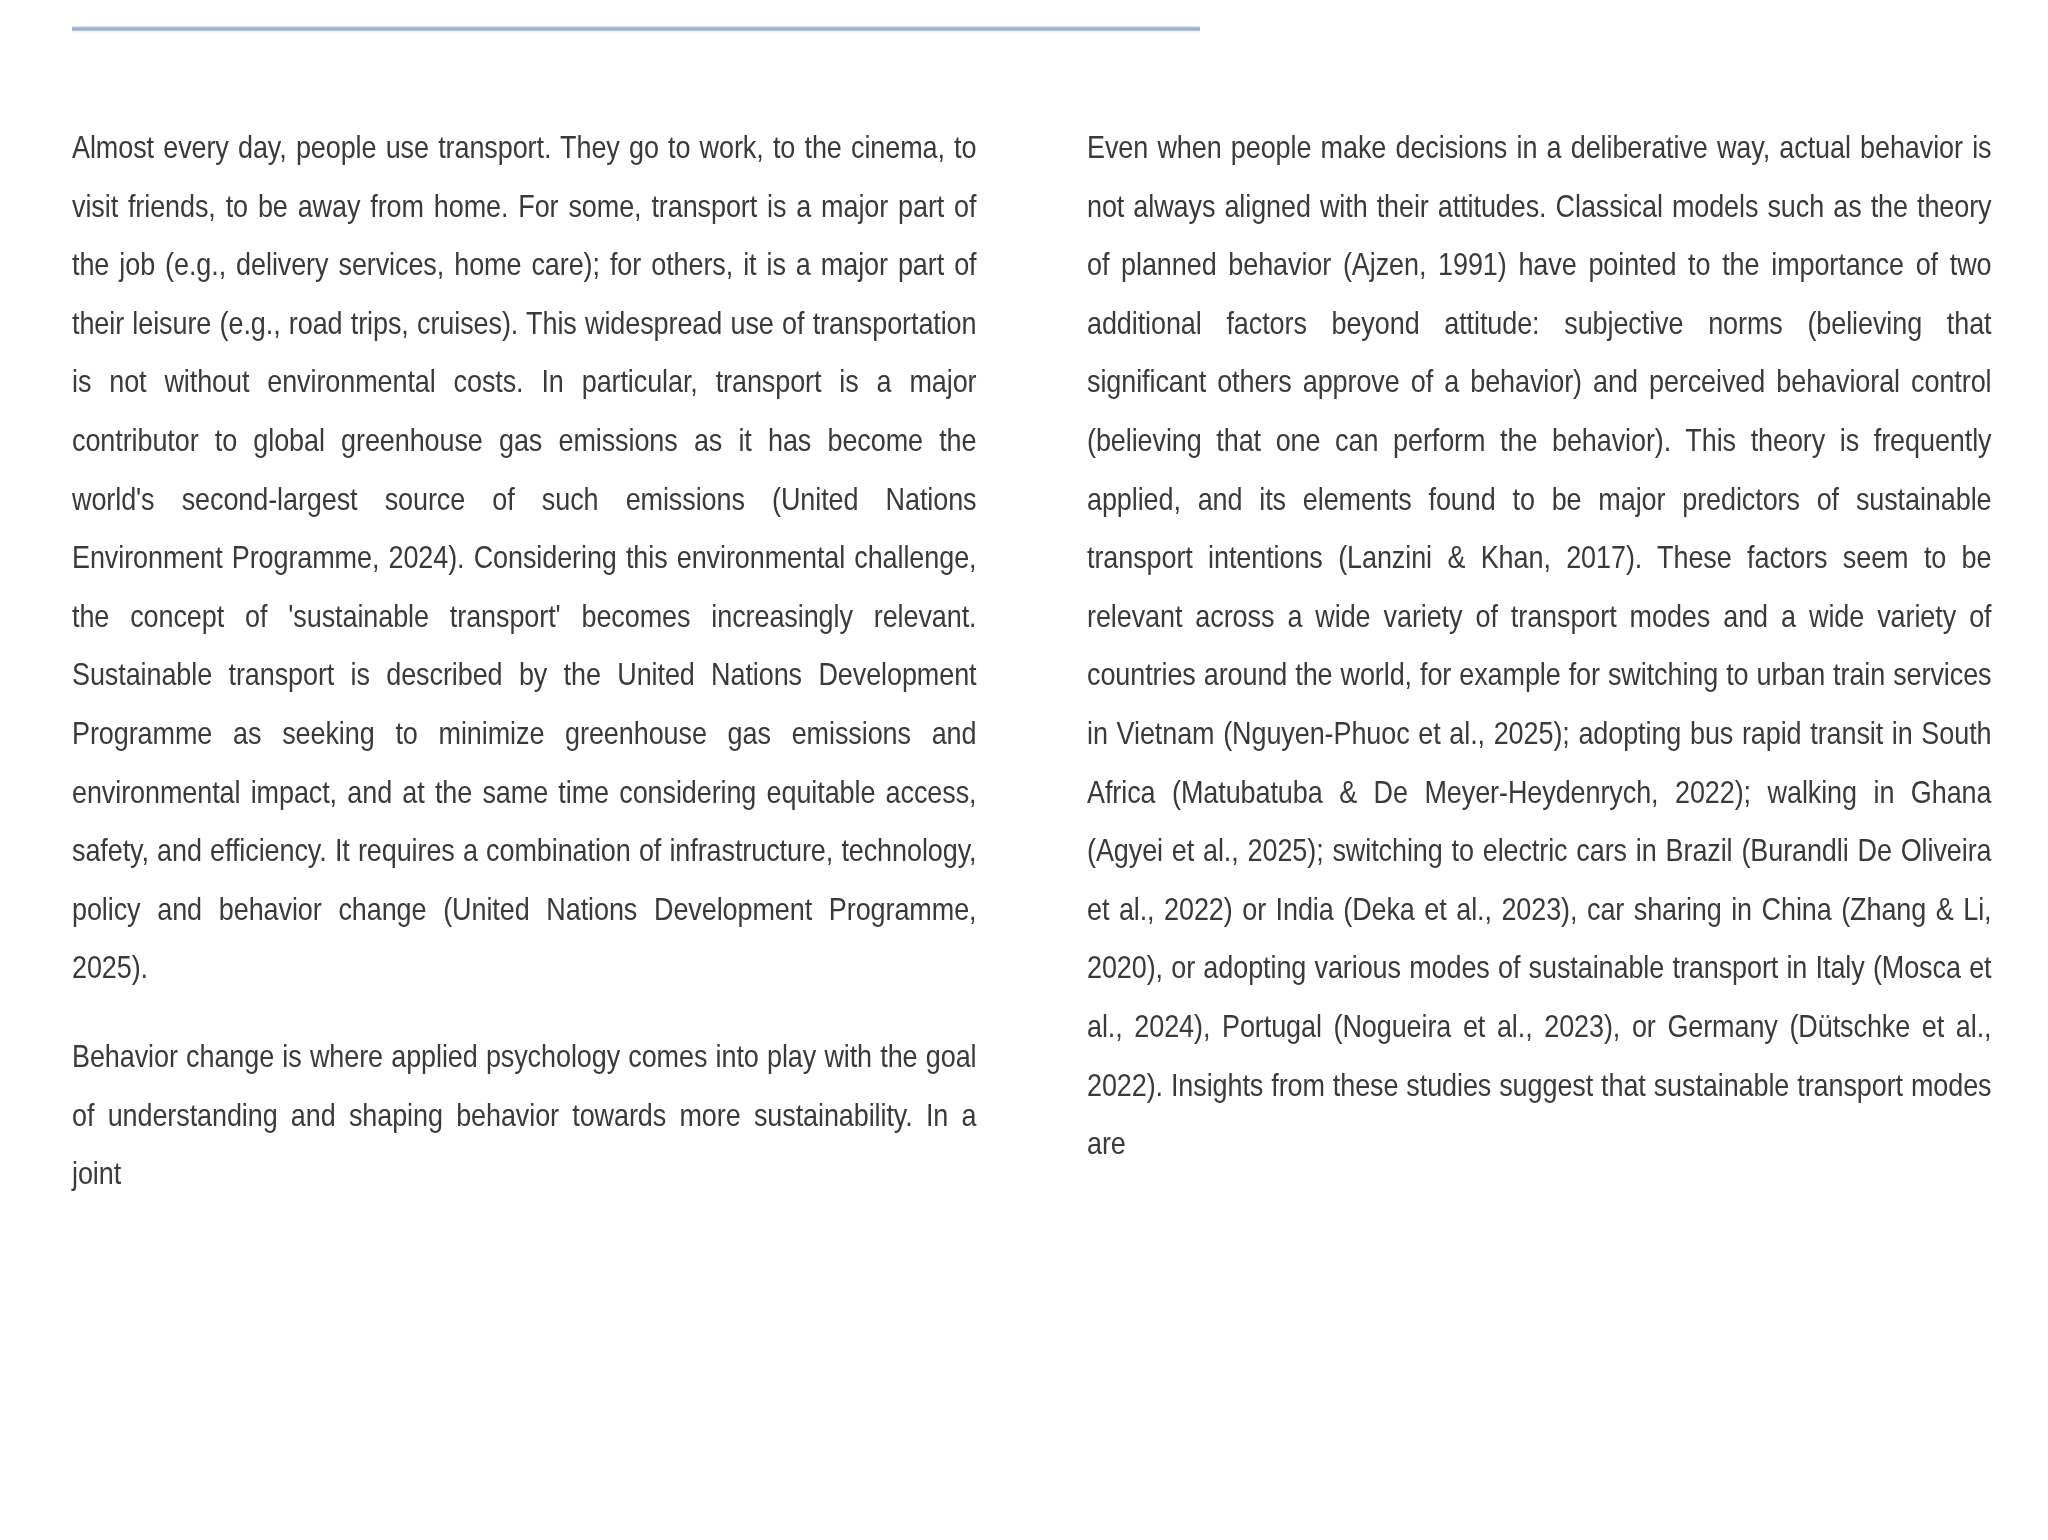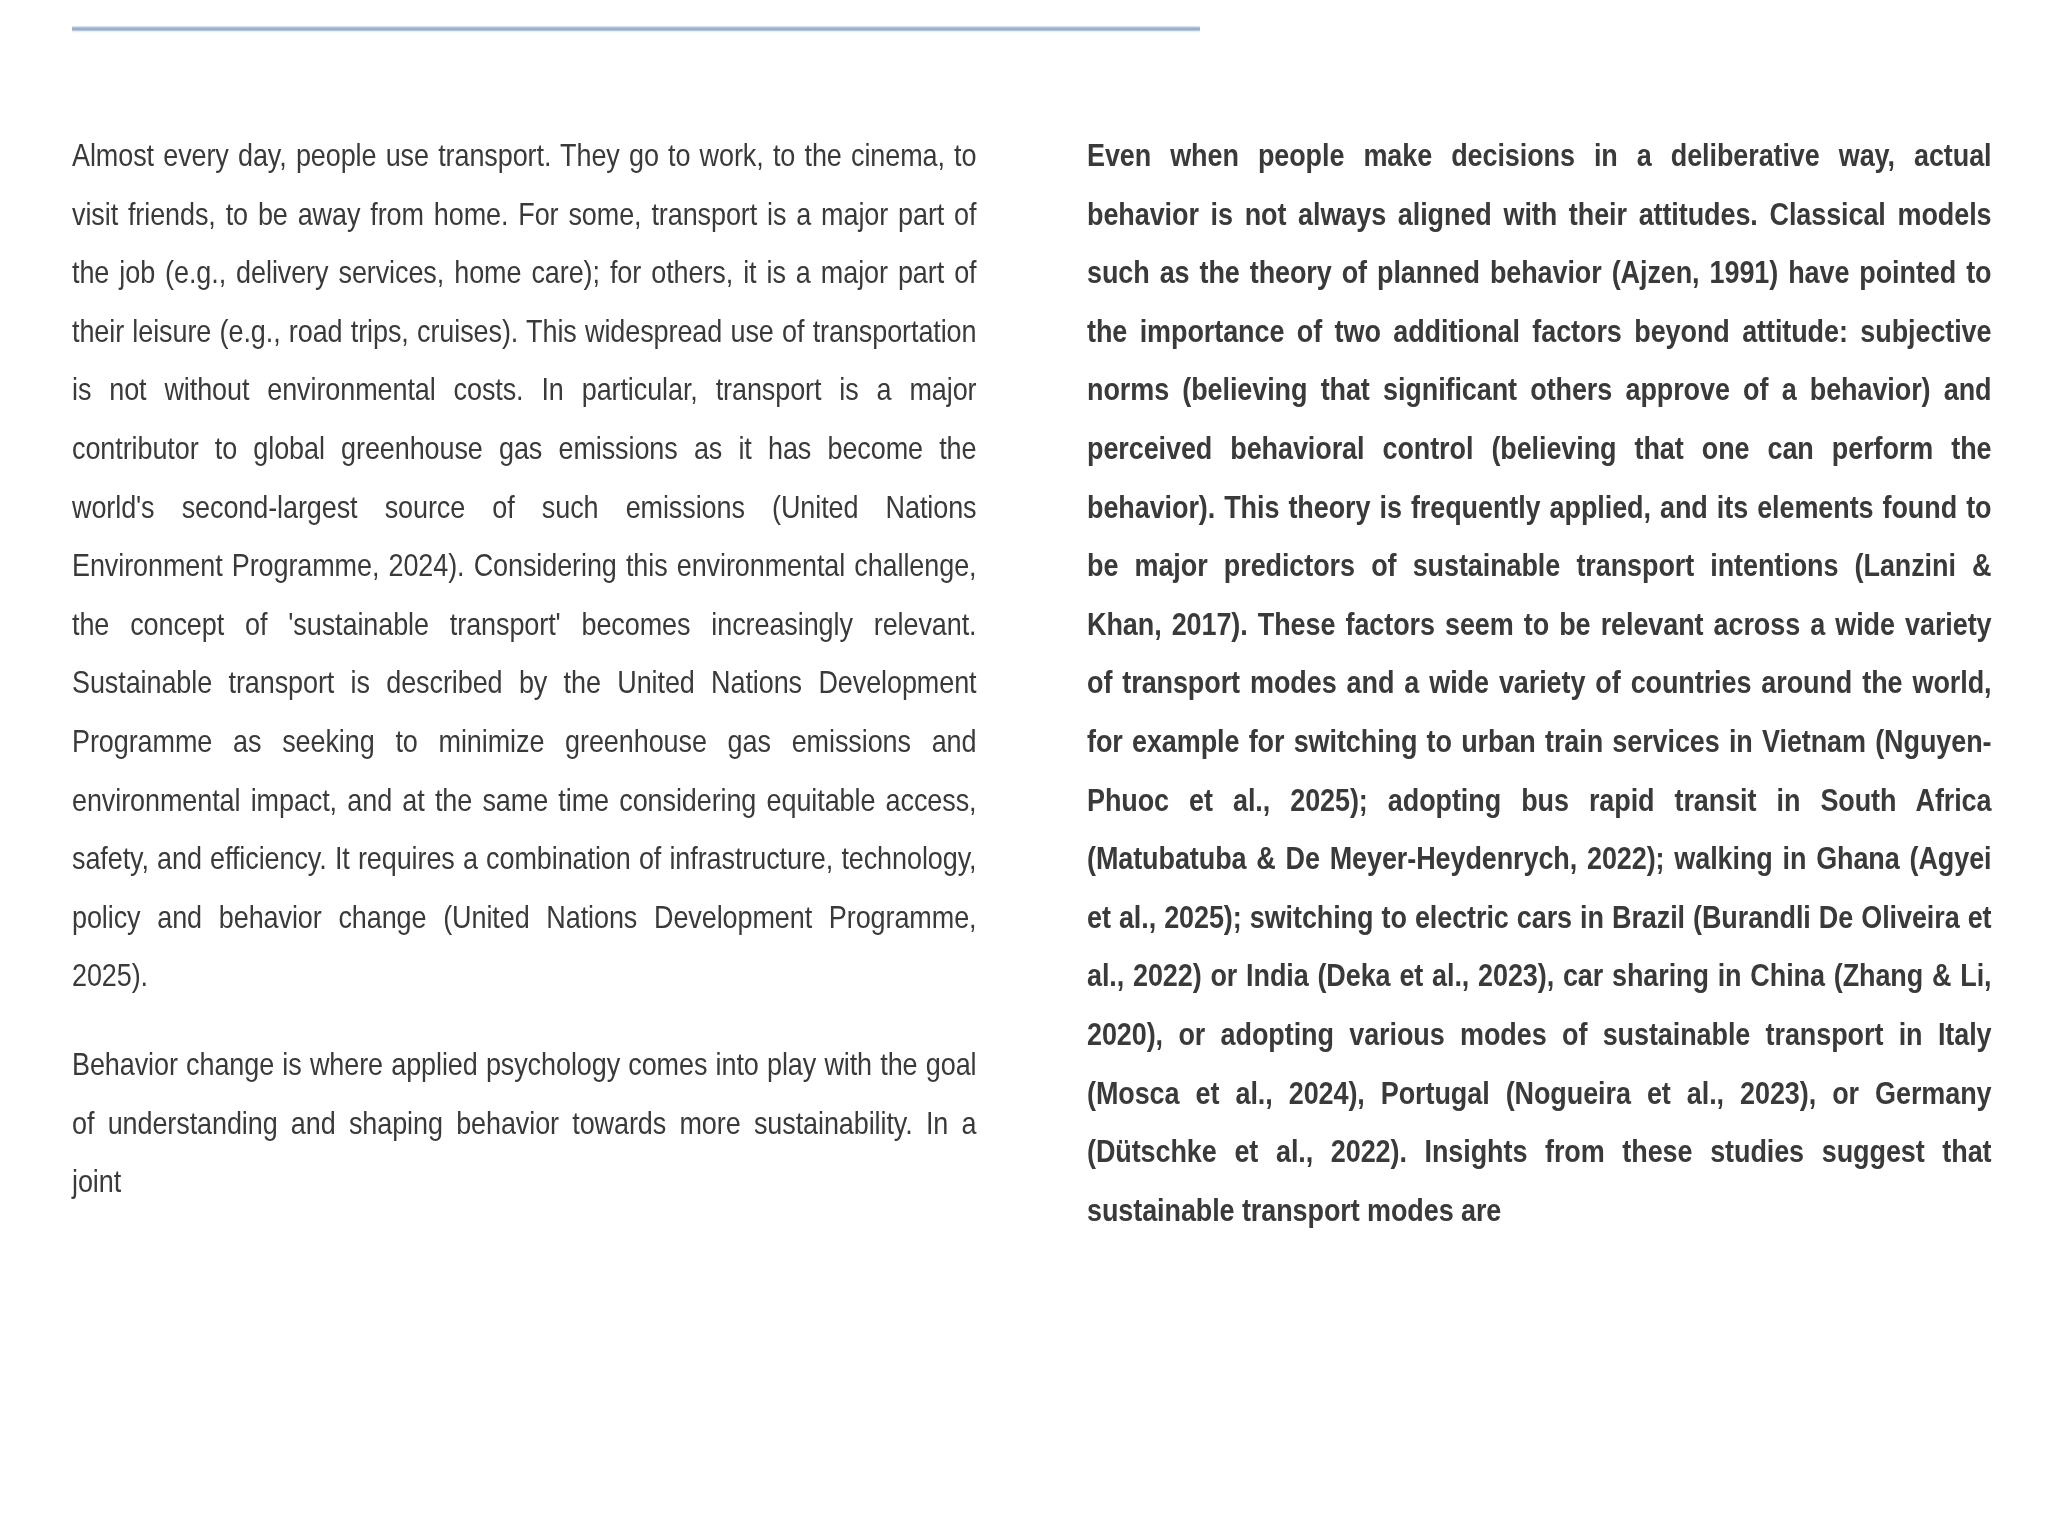--- a/index.html
+++ b/index.html
@@ -57,26 +57,26 @@
   .body-columns {
     position: absolute;
     left: 0;
     top: 118px;
     width: 2048px;
     height: 1422px;
   }
 
   .column {
     position: absolute;
-    top: 8px;
+    top: 0;
     width: 905px;
   }
 
   .column-left  { left: 72px; }
-  .column-right { left: 1087px; font-weight: bold; }
+  .column-right { left: 1087px; }
 
   .para {
     margin: 0 0 30px 0;
     text-align: justify;
     text-justify: inter-word;
     font-size: 30.5px;
     line-height: 58.6px;
     color: #3a3a3a;
     font-family: "Liberation Sans", "DejaVu Sans", sans-serif;
     font-stretch: condensed;

